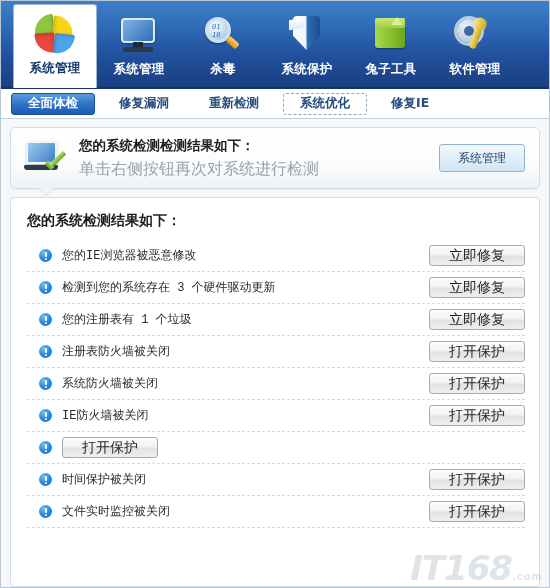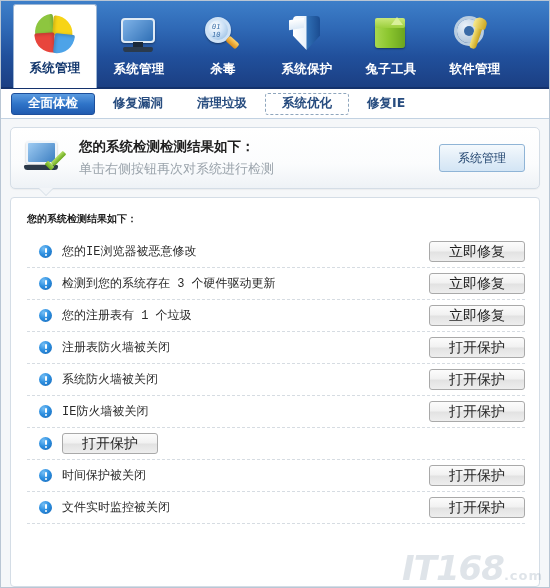--- a/index.html
+++ b/index.html
@@ -161,21 +161,21 @@
   }
 
   
   .tabbar {
     height: 30px;
     background: #ffffff;
     border-bottom: 1px solid #c2d2e2;
     display: flex;
     align-items: center;
     padding-left: 10px;
-    gap: 2px;
+    gap: 8px;
     flex: none;
   }
   .tab {
     height: 22px;
     padding: 0 16px;
     display: flex;
     align-items: center;
     justify-content: center;
     font-size: 12.5px;
     color: #274c7f;
@@ -243,21 +243,21 @@
     background:linear-gradient(to bottom,#a7d957,#6aa81d); transform:rotate(45deg);
     border-radius:1px;
   }
   .banner-ico .chk::after {
     content:""; position:absolute; left:7px; top:2px; width:17px; height:5px;
     background:linear-gradient(to bottom,#b4e066,#6aa81d); transform:rotate(-45deg);
     border-radius:1px;
   }
   .banner-txt { flex:1; display:flex; flex-direction:column; justify-content:center; gap:4px; }
   .banner-title { font-size:13.5px; font-weight:bold; color:#1f1f1f; }
-  .banner-sub { font-size:13px; color:#9aa3ab; }
+  .banner-sub { font-size:16px; color:#9aa3ab; }
 
   .btn-rescan {
     width: 86px; height: 28px;
     background: linear-gradient(to bottom,#f4f9fd 0%, #e3eef8 50%, #d3e5f5 100%);
     border: 1px solid #8fb4d6;
     border-radius: 3px;
     font-size: 12px;
     color: #22456f;
     display: flex; align-items: center; justify-content: center;
     flex: none;
@@ -268,21 +268,21 @@
   .panel {
     background: #ffffff;
     border: 1px solid #d4dde6;
     border-radius: 4px;
     flex: 1;
     padding: 14px 14px 0 16px;
     overflow: hidden;
     position: relative;
   }
   .panel-title {
-    font-size: 10px; font-weight: bold; color: #1c1c1c;
+    font-size: 14px; font-weight: bold; color: #1c1c1c;
     margin-bottom: 10px;
   }
   .rows { display:flex; flex-direction:column;font-family:Liberation Mono, monospace; }
   .row {
     height: 32px;
     display: flex;
     align-items: center;
     border-bottom: 1px dashed #d6dce2;
     padding-left: 12px;
   }
@@ -323,21 +323,21 @@
     font-size: 34px;
     font-weight: bold;
     font-style: italic;
     color: rgba(160,175,190,0.34);
     letter-spacing: -1px;
     pointer-events: none;
     user-select: none;
     font-family: "DejaVu Sans", "Liberation Sans", sans-serif;
     line-height: 1;
   }
-  .watermark .dom { font-size: 13px; font-style: normal; letter-spacing: 1px; }
+  .watermark .dom { font-size: 10px; font-style: normal; letter-spacing: 1px; }
 </style>
 </head>
 <body>
 
 <div class="window">
 
   <div class="toolbar">
 
     <div class="tb-item active">
       <span class="tb-icon">
@@ -379,21 +379,21 @@
         <span class="ic-gw"><i class="gear"></i><i class="wr"></i></span>
       </span>
       <span class="tb-label">软件管理</span>
     </div>
 
   </div>
 
   <div class="tabbar">
     <div class="tab active">全面体检</div>
     <div class="tab">修复漏洞</div>
-    <div class="tab">清理垃圾</div>
+    <div class="tab">重新检测</div>
     <div class="tab dashed">系统优化</div>
     <div class="tab">修复IE</div>
   </div>
 
   <div class="content">
 
     <div class="banner">
       <span class="banner-ico">
         <i class="scr"></i>
           <i class="bas"></i>

